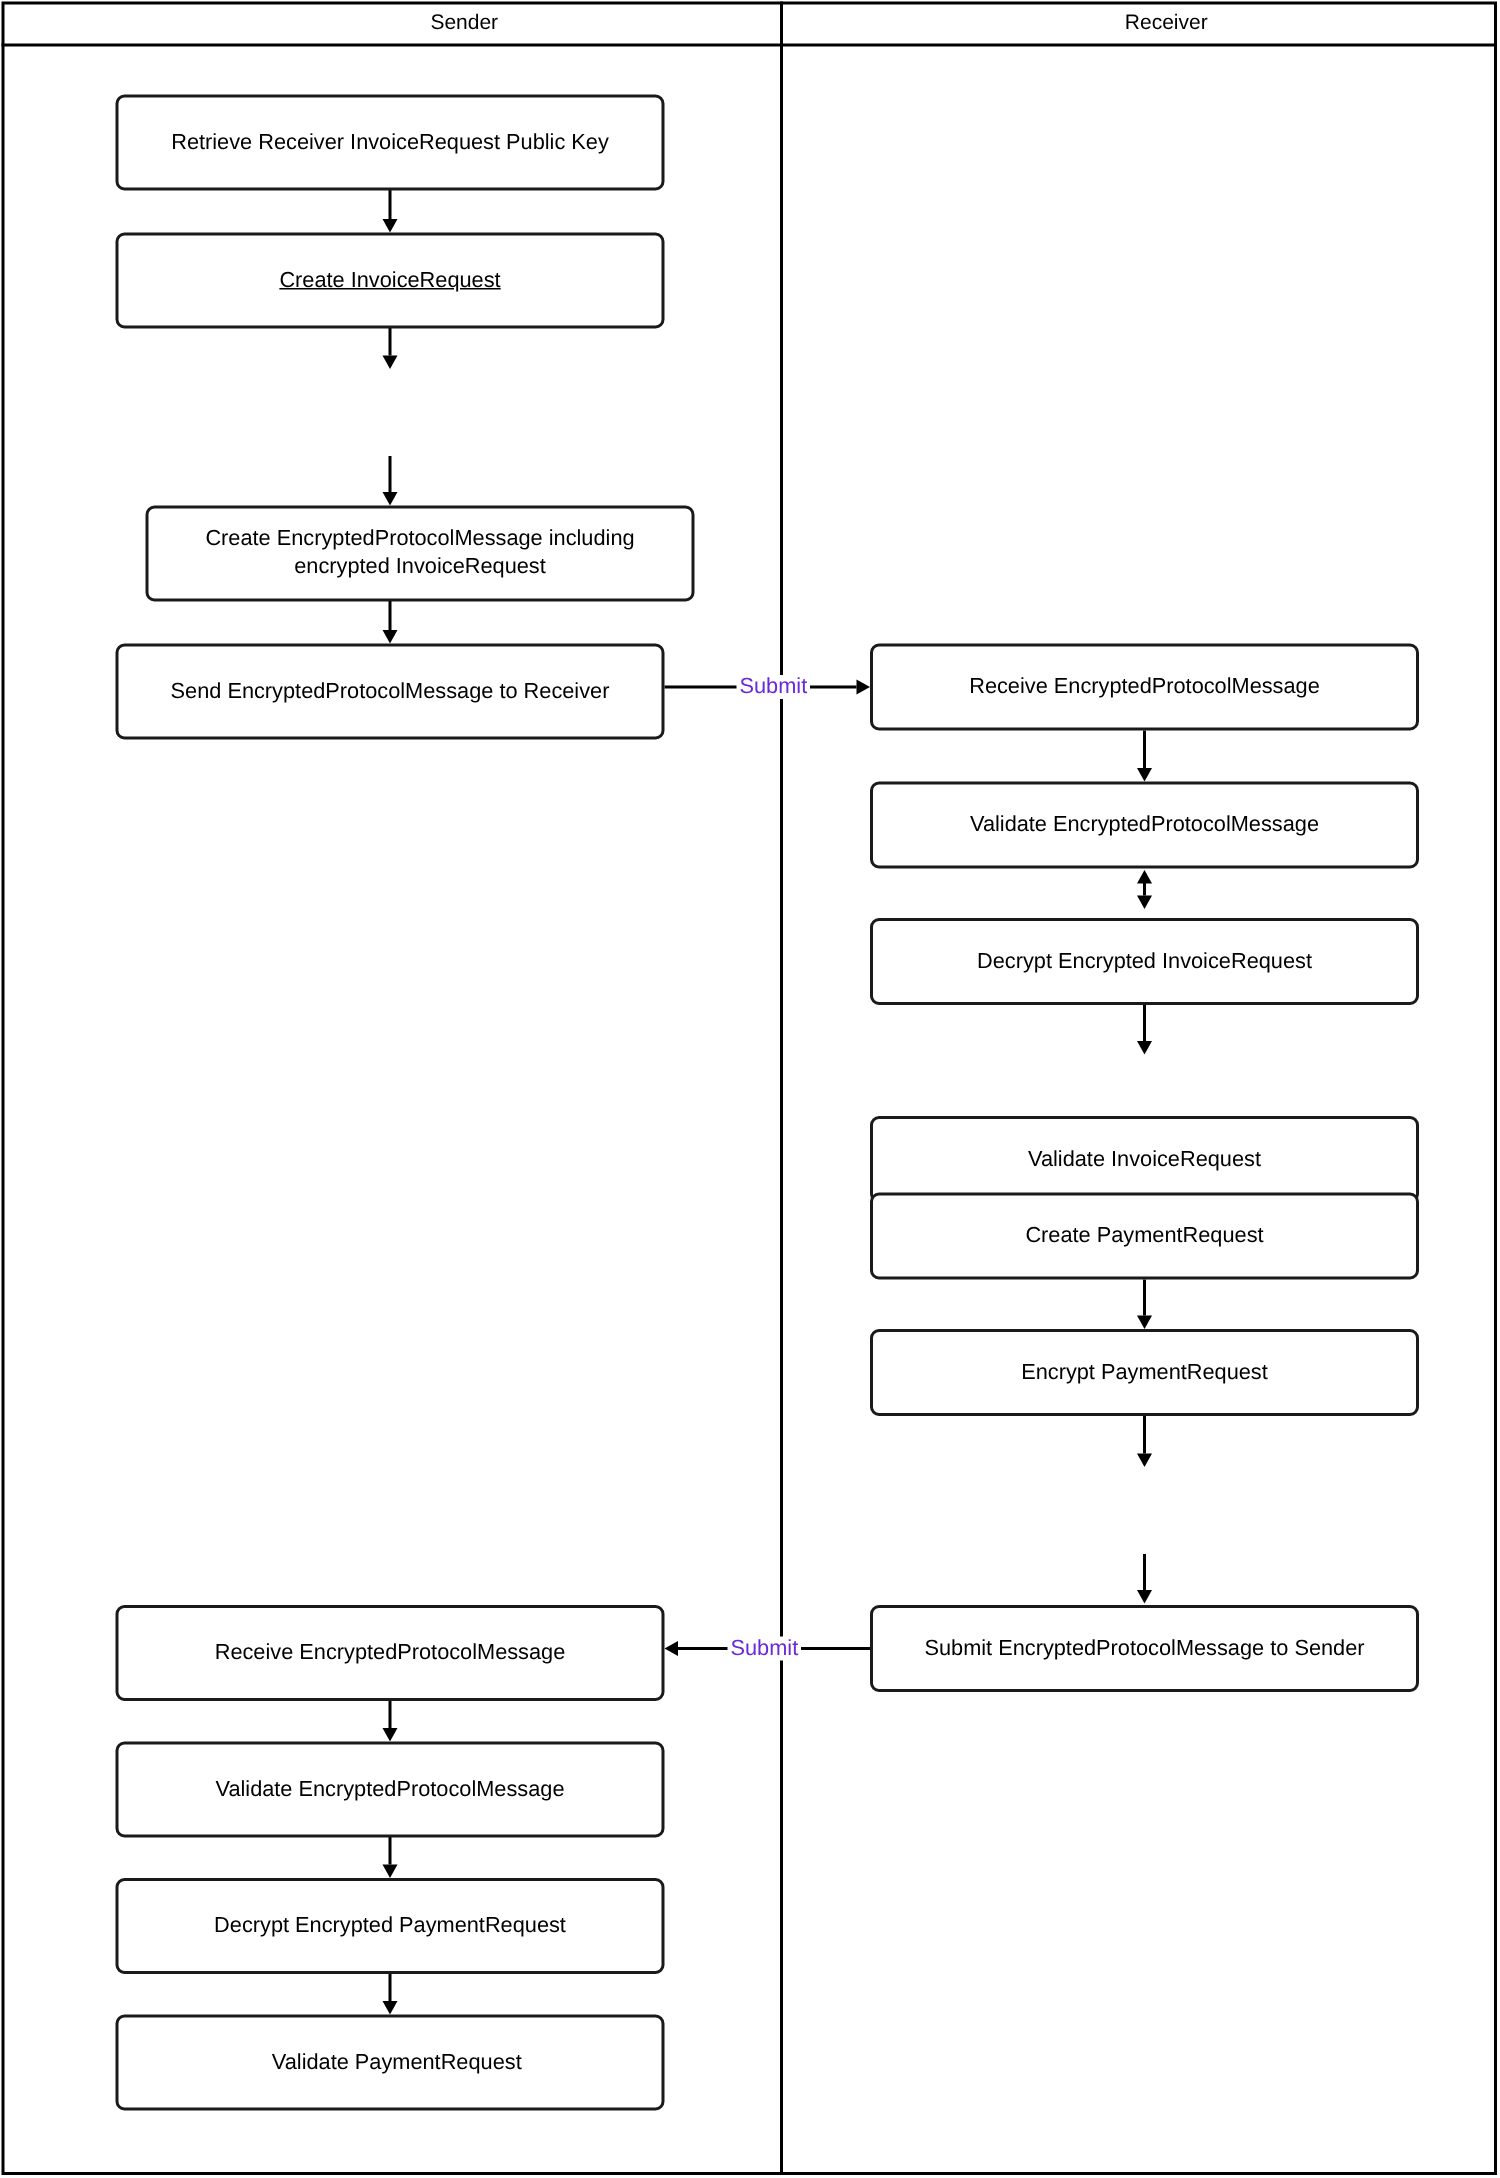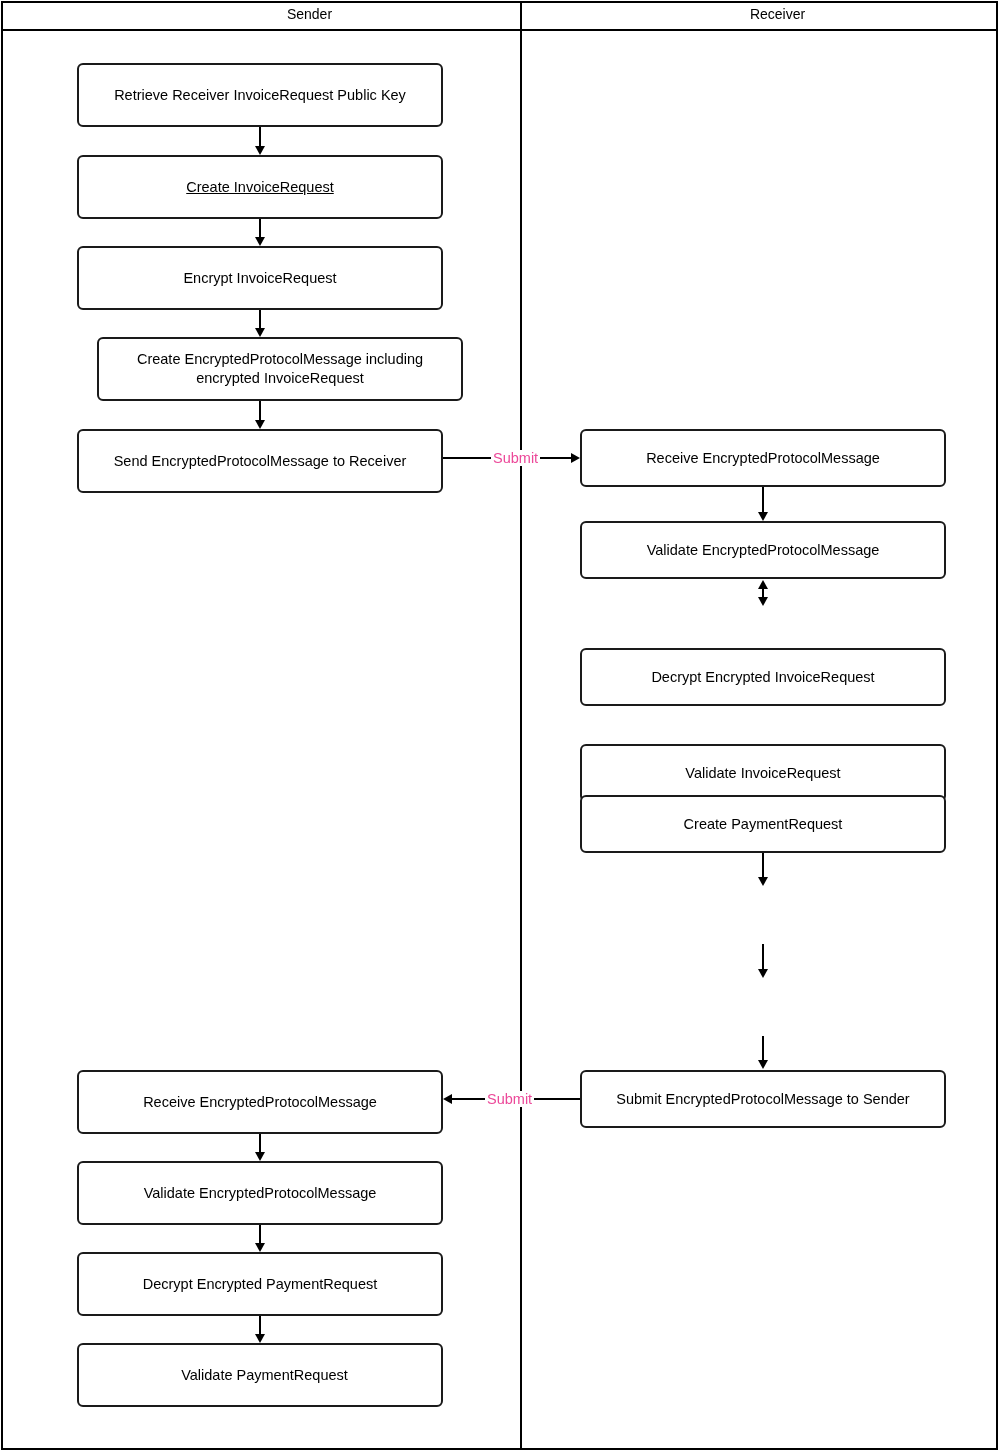--- a/index.html
+++ b/index.html
@@ -122,21 +122,21 @@
     width: 0;
     height: 0;
     border-top: 5.5px solid transparent;
     border-bottom: 5.5px solid transparent;
     border-right: 9px solid #000000;
     z-index: 2;
   }
   .edge-label {
     position: absolute;
     font-size: 14.5px;
-    color: #ec4899;
+    color: #6d28d9;
     background: #ffffff;
     padding: 0 2px;
     white-space: nowrap;
     z-index: 4;
     line-height: 16px;
   }
 </style>
 </head>
 <body>
 
@@ -153,21 +153,20 @@
   <div class="node col-left" style="top:63px;">Retrieve Receiver InvoiceRequest Public Key</div>
 
   <div class="vline" style="left:259px; top:121px; height:25px;"></div>
   <div class="arrow-down" style="left:254.5px; top:146px;"></div>
 
   <div class="node col-left" style="top:155px;text-decoration:underline;">Create InvoiceRequest</div>
 
   <div class="vline" style="left:259px; top:213px; height:24px;"></div>
   <div class="arrow-down" style="left:254.5px; top:237px;"></div>
 
-  <div class="node col-left" style="top:246px;">Encrypt InvoiceRequest</div>
 
   <div class="vline" style="left:259px; top:304px; height:24px;"></div>
   <div class="arrow-down" style="left:254.5px; top:328px;"></div>
 
   <div class="node col-left" style="top:337px;margin-left:20px;">Create EncryptedProtocolMessage including encrypted InvoiceRequest</div>
 
   <div class="vline" style="left:259px; top:395px; height:25px;"></div>
   <div class="arrow-down" style="left:254.5px; top:420px;"></div>
 
   <div class="node col-left" style="top:429px;">Send EncryptedProtocolMessage to Receiver</div>
@@ -180,35 +179,36 @@
 
   <div class="vline" style="left:762px; top:487px; height:25px;"></div>
   <div class="arrow-down" style="left:757.5px; top:512px;"></div>
 
   <div class="node col-right" style="top:521px;">Validate EncryptedProtocolMessage</div>
 
   <div class="arrow-up" style="left:757.5px; top:580px;"></div>
   <div class="vline" style="left:762px; top:585px; height:12px;"></div>
   <div class="arrow-down" style="left:757.5px; top:597px;"></div>
 
-  <div class="node col-right" style="top:648px;">Decrypt Encrypted InvoiceRequest</div>
+  <div class="node col-right" style="top:612px;">Decrypt Encrypted InvoiceRequest</div>
 
   <div class="vline" style="left:762px; top:670px; height:24px;"></div>
   <div class="arrow-down" style="left:757.5px; top:694px;"></div>
 
   <div class="node col-right" style="top:703px;margin-top:41px;">Validate InvoiceRequest</div>
 
   <div class="vline" style="left:762px; top:761px; height:25px;"></div>
   <div class="arrow-down" style="left:757.5px; top:786px;"></div>
 
   <div class="node col-right" style="top:795px;">Create PaymentRequest</div>
 
   <div class="vline" style="left:762px; top:853px; height:24px;"></div>
   <div class="arrow-down" style="left:757.5px; top:877px;"></div>
 
+  <div class="node col-right" style="top:886px;">Encrypt PaymentRequest</div>
 
   <div class="vline" style="left:762px; top:944px; height:25px;"></div>
   <div class="arrow-down" style="left:757.5px; top:969px;"></div>
 
 
   <div class="vline" style="left:762px; top:1036px; height:24px;"></div>
   <div class="arrow-down" style="left:757.5px; top:1060px;"></div>
 
   <div class="node col-right" style="top:1070px;">Submit EncryptedProtocolMessage to Sender</div>
 

